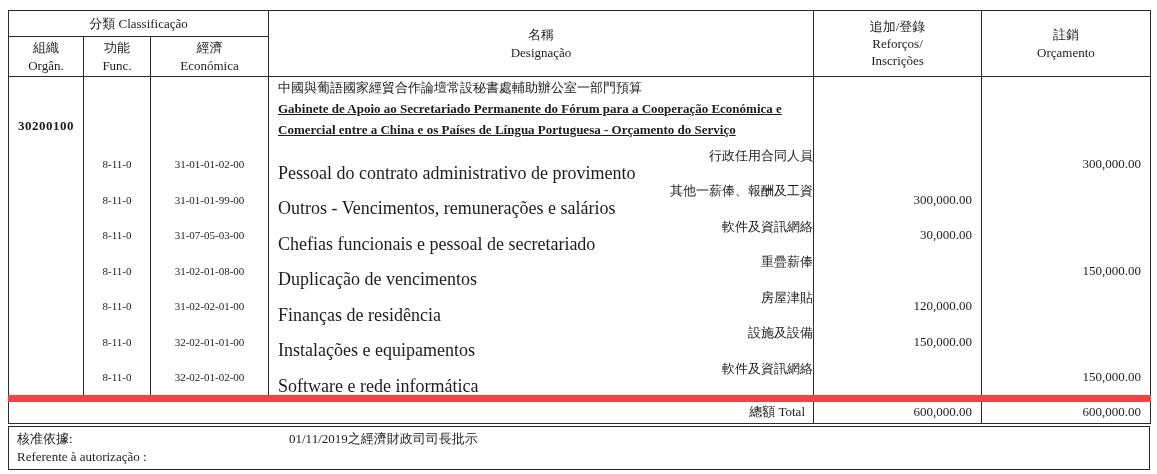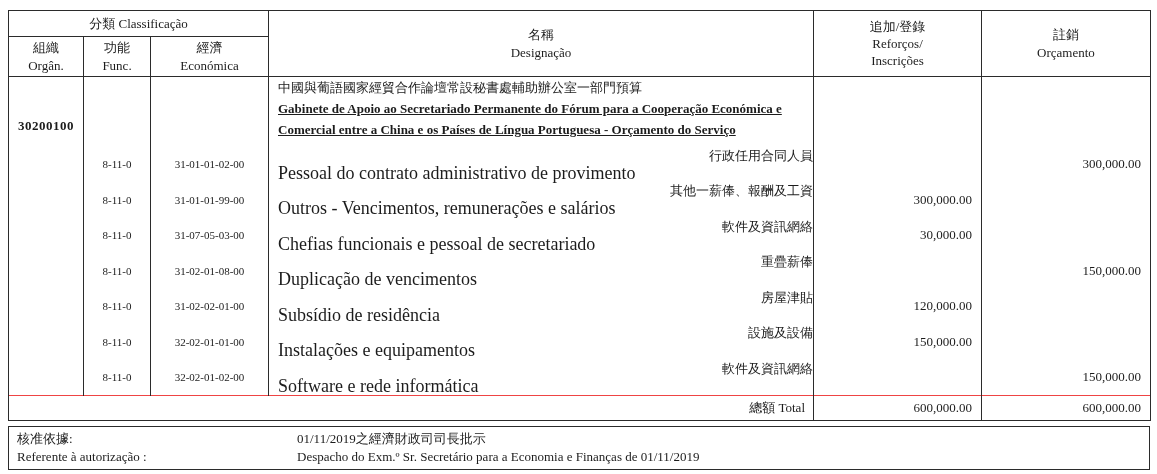--- a/index.html
+++ b/index.html
@@ -26,21 +26,21 @@
     padding: 0;
     font-weight: normal;
     vertical-align: middle;
   }
   thead th { border-bottom: 1px solid #2b2b2b; text-align: center; }
   tr.hdr1 { height: 26px; }
   tr.hdr2 { height: 40px; }
   tr.title-row { height: 70px; }
   tr.data-row { height: 35.5px; }
   tr.total-row { height: 25px; }
-  tr.total-row td { border-top: 1px solid #ef4444; }
+  tr.total-row td { border-top: 7px solid #ef4444; }
 
   .hdr-line { line-height: 18px; }
   .hdr-line3 { line-height: 17px; }
 
   td.organ-cell { text-align: center; vertical-align: top; }
   td.org-code { font-weight: bold; padding-top: 41px; letter-spacing: 0.5px; margin-left: 42px; }
   td.code-cell { text-align: center; font-size: 11px; }
   td.name-cell { padding-left: 9px; text-align: left; }
   td.name-cell .zh { line-height: 18px; font-size: 13px; text-align: right; }
   td.name-cell .pt { line-height: 17px; font-size: 18px; }
@@ -49,21 +49,20 @@
   td.title-cell .bold { font-weight: bold; text-decoration: underline; }
   td.amount { text-align: right; padding-right: 9px; font-size: 13px; }
   td.total-label { text-align: right; padding-right: 8px; }
 
   .footer-box {
     position: absolute; left: 8px; top: 426px;
     width: 1140px; height: 42px;
     border: 1.4px solid #2b2b2b;
     display: flex;
     font-size: 13px;
-    gap: 8px;
   }
   .f-labels { width: 262px; padding: 3px 0 0 8px; box-sizing: border-box; }
   .f-values { flex: 1; padding-top: 3px; margin-left: 18px; }
   .f-labels div, .f-values div { line-height: 18px; }
 </style>
 </head>
 <body>
 
 <div class="page">
 
@@ -169,21 +168,21 @@
     <td class="amount"></td>
     <td class="amount">150,000.00</td>
   </tr>
 
   <tr class="data-row">
     <td class="organ-cell"></td>
     <td class="code-cell">8-11-0</td>
     <td class="code-cell">31-02-02-01-00</td>
     <td class="name-cell">
       <div class="zh">房屋津貼</div>
-      <div class="pt">Subsídio de residência</div>
+      <div class="pt">Finanças de residência</div>
     </td>
     <td class="amount">120,000.00</td>
     <td class="amount"></td>
   </tr>
 
   <tr class="data-row">
     <td class="organ-cell"></td>
     <td class="code-cell">8-11-0</td>
     <td class="code-cell">32-02-01-01-00</td>
     <td class="name-cell">
@@ -215,17 +214,16 @@
     </tfoot>
   </table>
 
   <div class="footer-box">
     <div class="f-labels">
       <div>核准依據:</div>
       <div>Referente à autorização :</div>
     </div>
     <div class="f-values">
       <div>01/11/2019之經濟財政司司長批示</div>
-      <div>Despacho do Exm.º Sr. Secretário para a Economia e Finanças de 01/11/2019</div>
     </div>
   </div>
 
 </div>
 
 </body></html>

